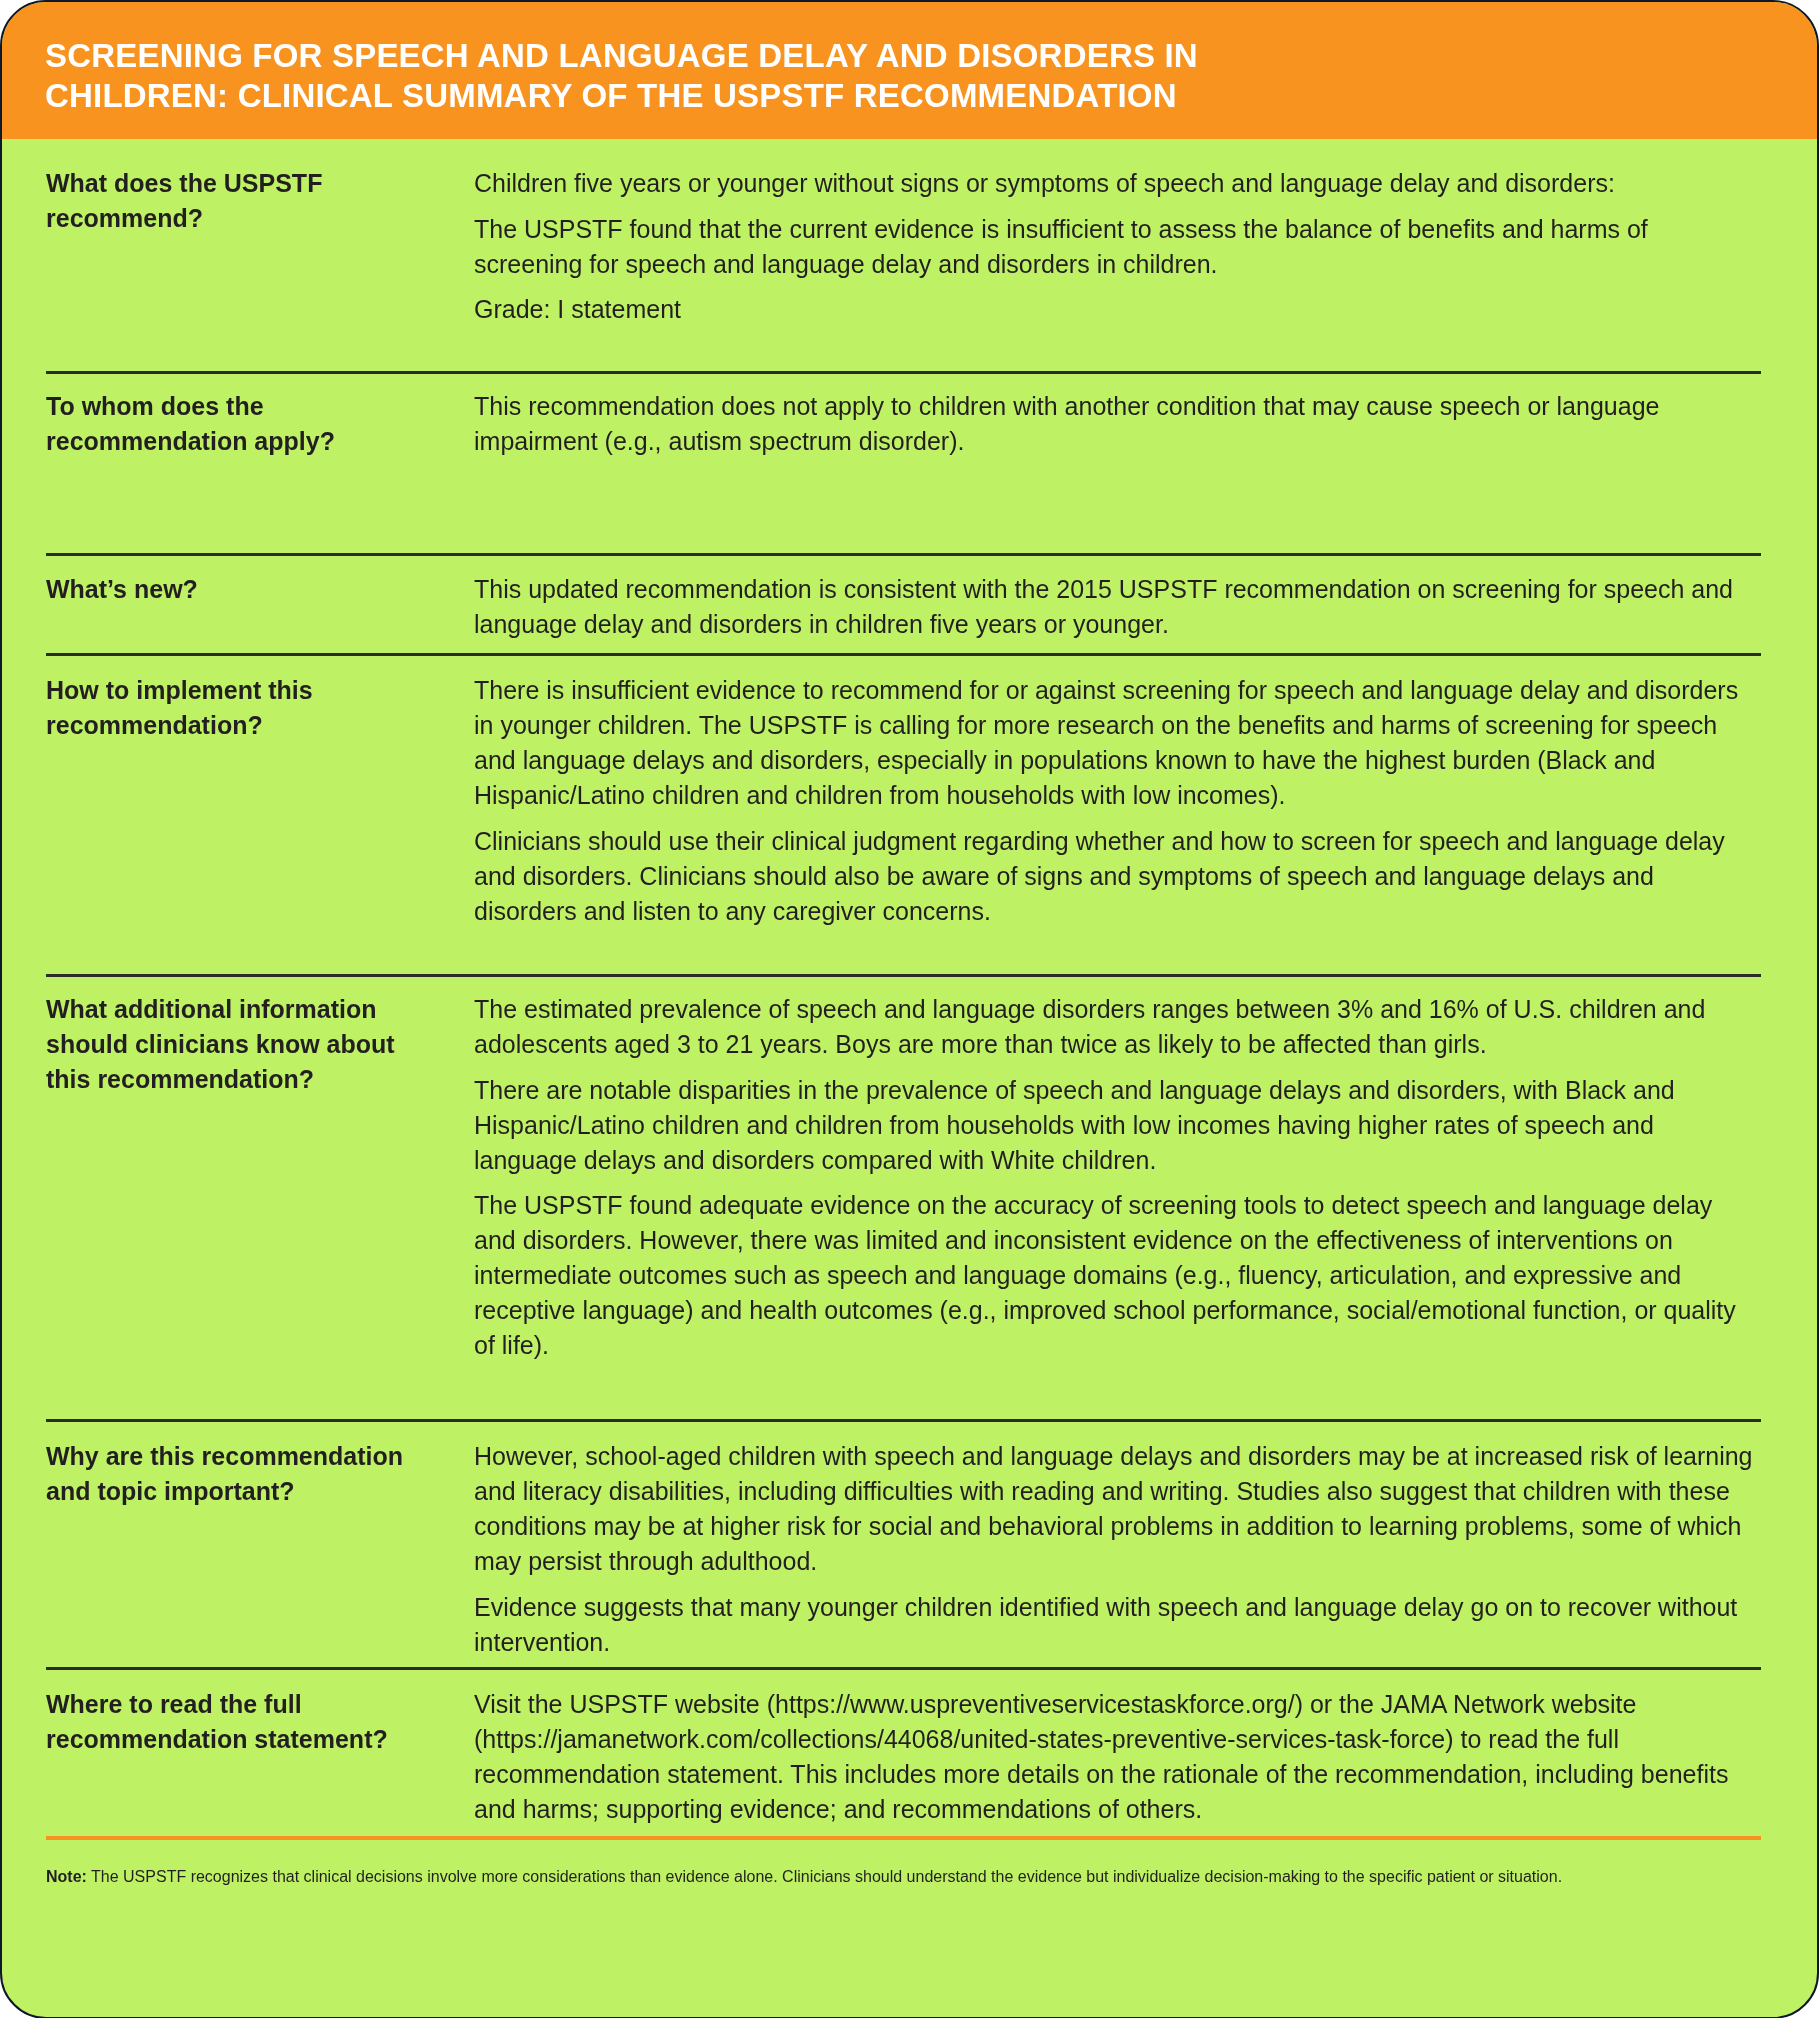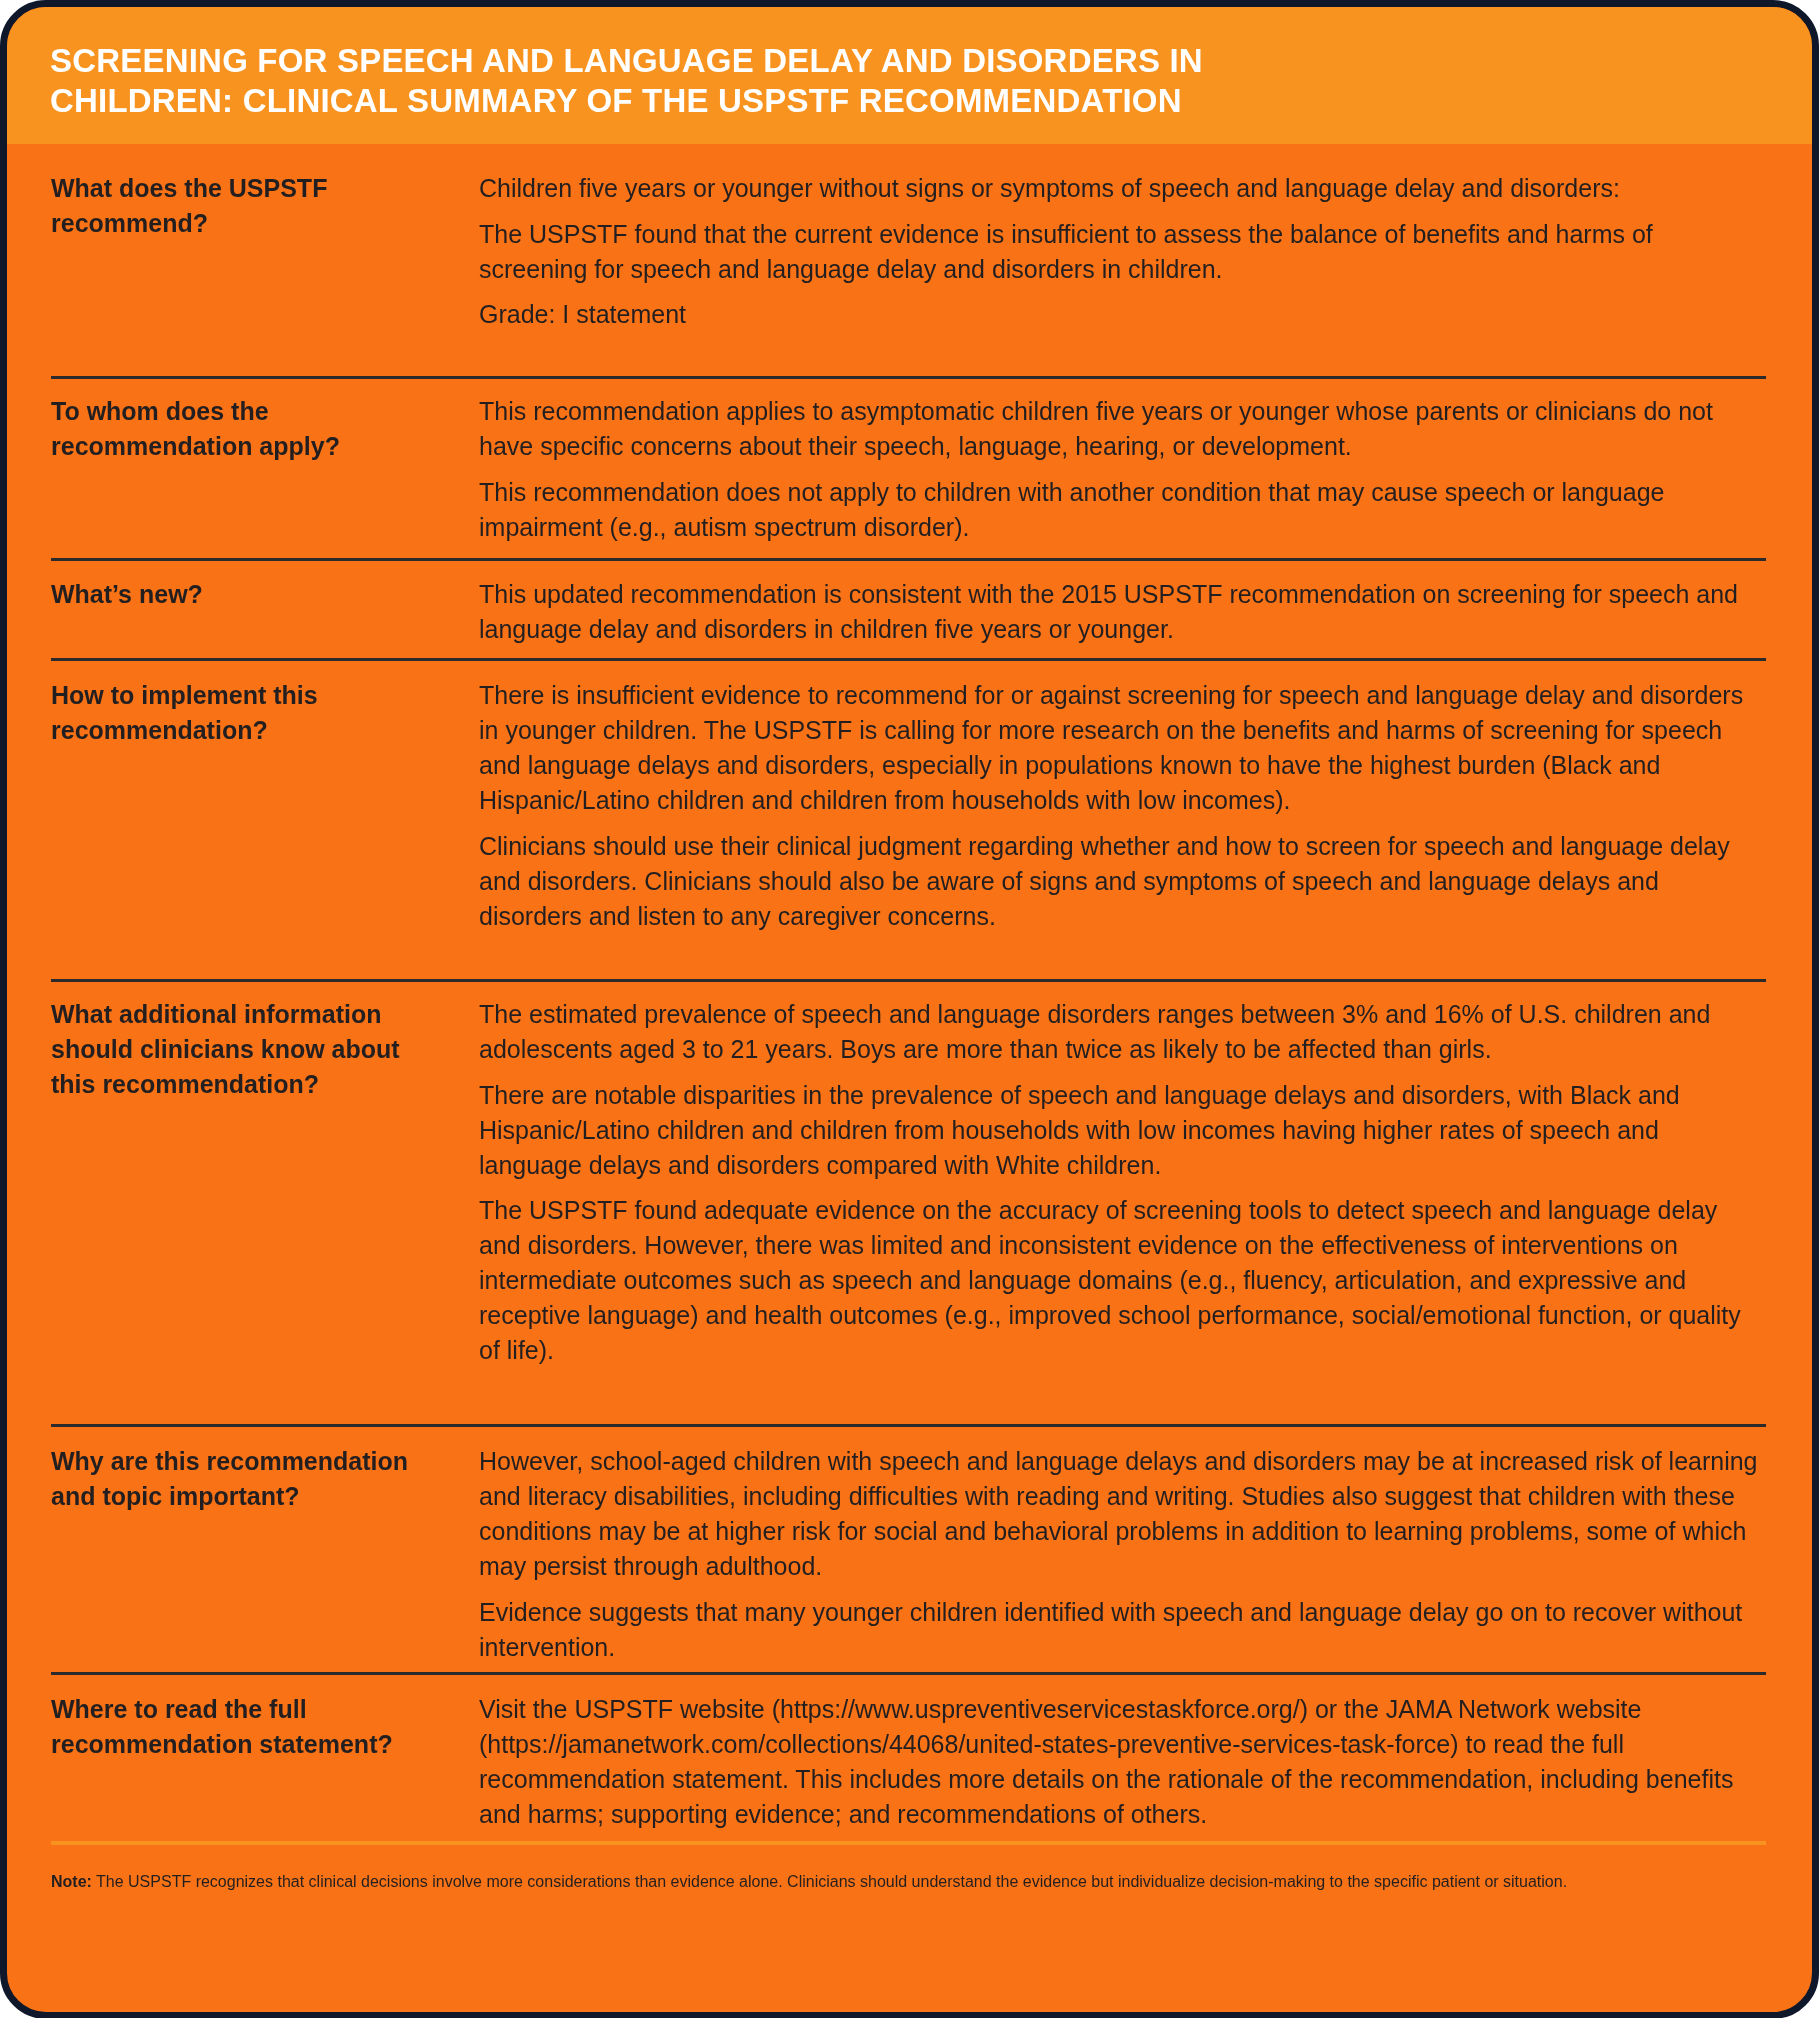--- a/index.html
+++ b/index.html
@@ -1,17 +1,17 @@
 <!DOCTYPE html>
 <html style="font-size:14px"><head>
 <meta charset="utf-8">
 <style>
   html, body { margin:0; padding:0; background:#ffffff; }
   body { width:1819px; height:2019px; position:relative; overflow:hidden; font-family:"Liberation Sans", sans-serif; color:#231f20; }
-  .card { position:absolute; left:0; top:0; width:1819px; height:2019px; box-sizing:border-box; border:7px solid #0f172a; border-radius:46px; overflow:hidden; background:#f97316; }
+  .card { position:absolute; left:0; top:0; width:1819px; height:2019px; box-sizing:border-box; border:2px solid #0f172a; border-radius:46px; overflow:hidden; background:#bef264; }
   .header { position:absolute; left:0; top:0; right:0; height:137px; background:#F7931E; }
   .header-title { position:absolute; left:43px; top:34px; width:1286px; color:#fff; font-weight:bold; font-size:33px; line-height:40px; letter-spacing:0.2px; }
   .row { position:absolute; left:44px; width:1715px; }
   .row-divider { position:absolute; left:44px; width:1715px; height:2.7px; background:#2b2b2b; }
   .row-divider.orange { background:#F7931E; height:4.4px; }
   .q { position:absolute; left:0; top:0; width:390px; font-weight:bold; font-size:25px; line-height:35px; color:#231f20; }
   .a { position:absolute; left:428px; top:0; width:1281px; font-size:25px; line-height:35px; color:#231f20; }
   .a p { margin:0 0 10.6px 0; }
   .a p.bold { font-weight:normal; }
   .note { position:absolute; left:44px; top:1856px; width:1720px; font-size:16px; line-height:38px; color:#231f20; }
@@ -35,21 +35,20 @@
       <p class="bold">Children five years or younger without signs or symptoms of speech and language delay and disorders:</p>
       <p>The USPSTF found that the current evidence is insufficient to assess the balance of benefits and harms of screening for speech and language delay and disorders in children.</p>
       <p class="bold">Grade: I statement</p>
     </div>
   </div>
   <div class="row-divider" style="top:369px;"></div>
 
   <div class="row" style="top:387px;">
     <div class="q">To whom does the recommendation apply?</div>
     <div class="a">
-      <p>This recommendation applies to asymptomatic children five years or younger whose parents or clinicians do not have specific concerns about their speech, language, hearing, or development.</p>
       <p>This recommendation does not apply to children with another condition that may cause speech or language impairment (e.g., autism spectrum disorder).</p>
     </div>
   </div>
   <div class="row-divider" style="top:551px;"></div>
 
   <div class="row" style="top:570px;">
     <div class="q">What’s new?</div>
     <div class="a">
       <p>This updated recommendation is consistent with the 2015 USPSTF recommendation on screening for speech and language delay and disorders in children five years or younger.</p>
     </div>

